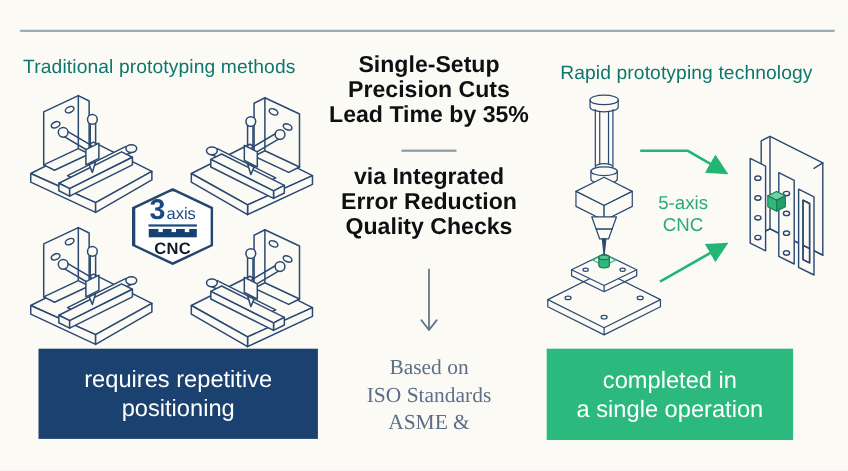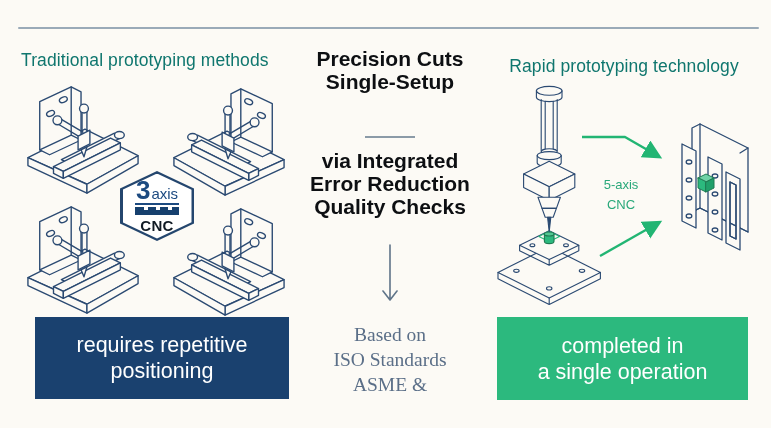--- a/index.html
+++ b/index.html
@@ -21,24 +21,24 @@
   .benefit{left:293px;top:149px;width:194px;text-align:center;
         font-size:21px;font-weight:700;color:#0d0f12;line-height:23px;}
   .benefit span{display:block;}
   .source{left:300px;top:322px;width:180px;text-align:center;
         font-size:19.5px;color:#5b6f88;line-height:25px;font-family:Liberation Serif, serif;}
   .source span{display:block;}
 
   .result-box{display:flex;flex-direction:column;align-items:center;justify-content:center;
         color:#ffffff;font-size:21.5px;line-height:26px;text-align:center;}
   .result-navy{left:35px;top:317px;width:254px;height:82px;background:#1a416f;}
-  .result-green{left:497px;top:317px;width:251px;height:83px;background:#2cb97e;}
+  .result-green{left:497px;top:317px;width:224px;height:83px;background:#2cb97e;}
 
   .axis-label{left:588px;top:175px;width:66px;text-align:center;
-        font-size:13px;line-height:20px;color:#29a87a;}
+        font-size:17px;line-height:20px;color:#29a87a;}
   .axis-label span{display:block;}
 
   
   .hex-outer{left:120px;top:171px;width:74px;height:70px;background:#24466e;
         clip-path:polygon(50% 0,100% 25%,100% 75%,50% 100%,0 75%,0 25%);}
   .hex-inner{position:absolute;left:2.5px;top:2.5px;right:2.5px;bottom:2.5px;background:#ffffff;
         clip-path:polygon(50% 0,100% 25%,100% 75%,50% 100%,0 75%,0 25%);
         display:flex;flex-direction:column;align-items:center;justify-content:center;}
   .axis-row{display:flex;align-items:baseline;border-bottom:2px solid #1c4a80;padding:0 1px 1px 1px;}
   .axis-num{font-size:26px;line-height:24px;font-weight:700;color:#1c4a80;}
@@ -153,22 +153,23 @@
         <rect x="0" y="0" width="44" height="8" fill="#16406e"></rect>
         <rect x="9" y="0" width="4" height="3" fill="#ffffff"></rect>
         <rect x="21" y="0" width="4" height="3" fill="#ffffff"></rect>
         <rect x="33" y="0" width="4" height="3" fill="#ffffff"></rect>
       </svg>
       <span class="cnc-word">CNC</span>
     </div>
   </div>
 
   <div class="abs stat">
+    <span>Single-Setup</span>
     <span>Precision Cuts</span>
-    <span>Single-Setup</span>
+    <span>Lead Time by 35%</span>
   </div>
 
   <div class="abs mid-divider"></div>
 
   <div class="abs benefit">
     <span>via Integrated</span>
     <span>Error Reduction</span>
     <span>Quality Checks</span>
   </div>
 

